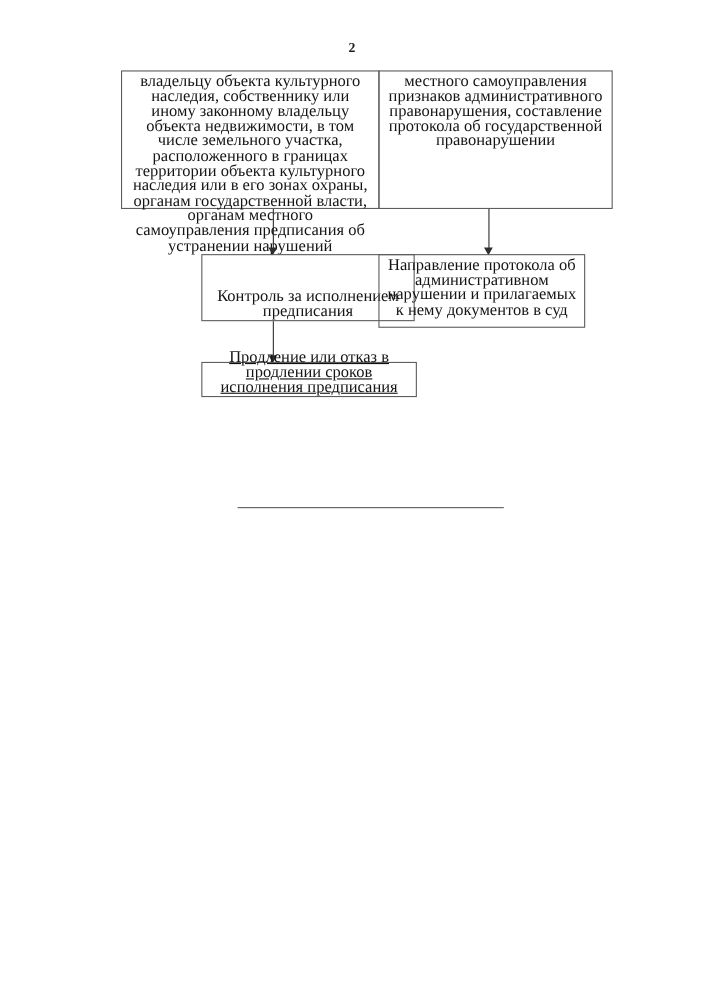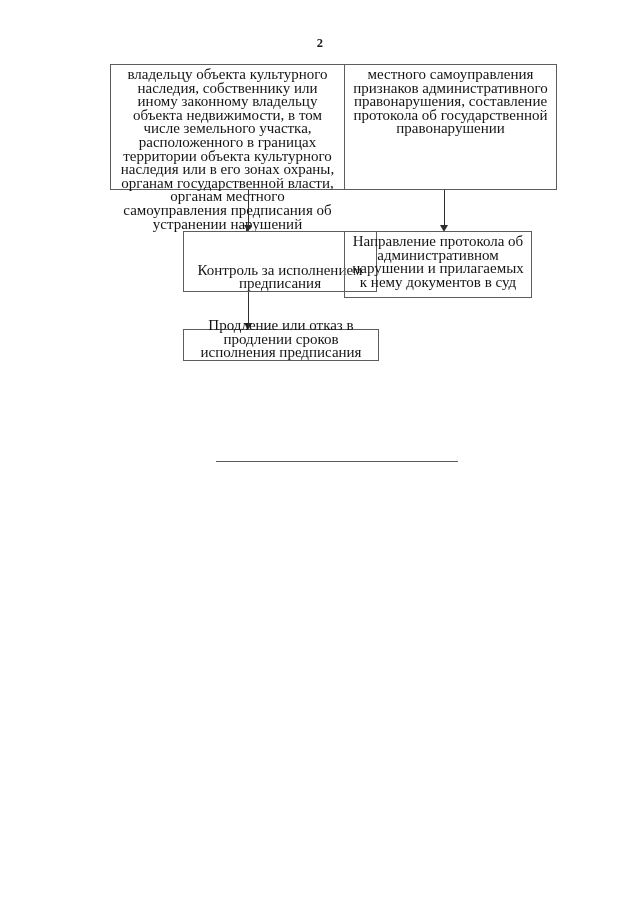--- a/index.html
+++ b/index.html
@@ -90,20 +90,21 @@
     height: 67px;
     border-left-width: 1px;
   }
 
   
   #box-bottom {
     left: 151px;
     top: 329px;
     width: 196px;
     height: 32px;
+    text-decoration: underline;
   }
   #box-bottom .box-text { padding-top: 2px; }
 
   
   .connector {
     position: absolute;
     width: 1px;
     background: #2e2e2e;
   }
   .arrowhead {

